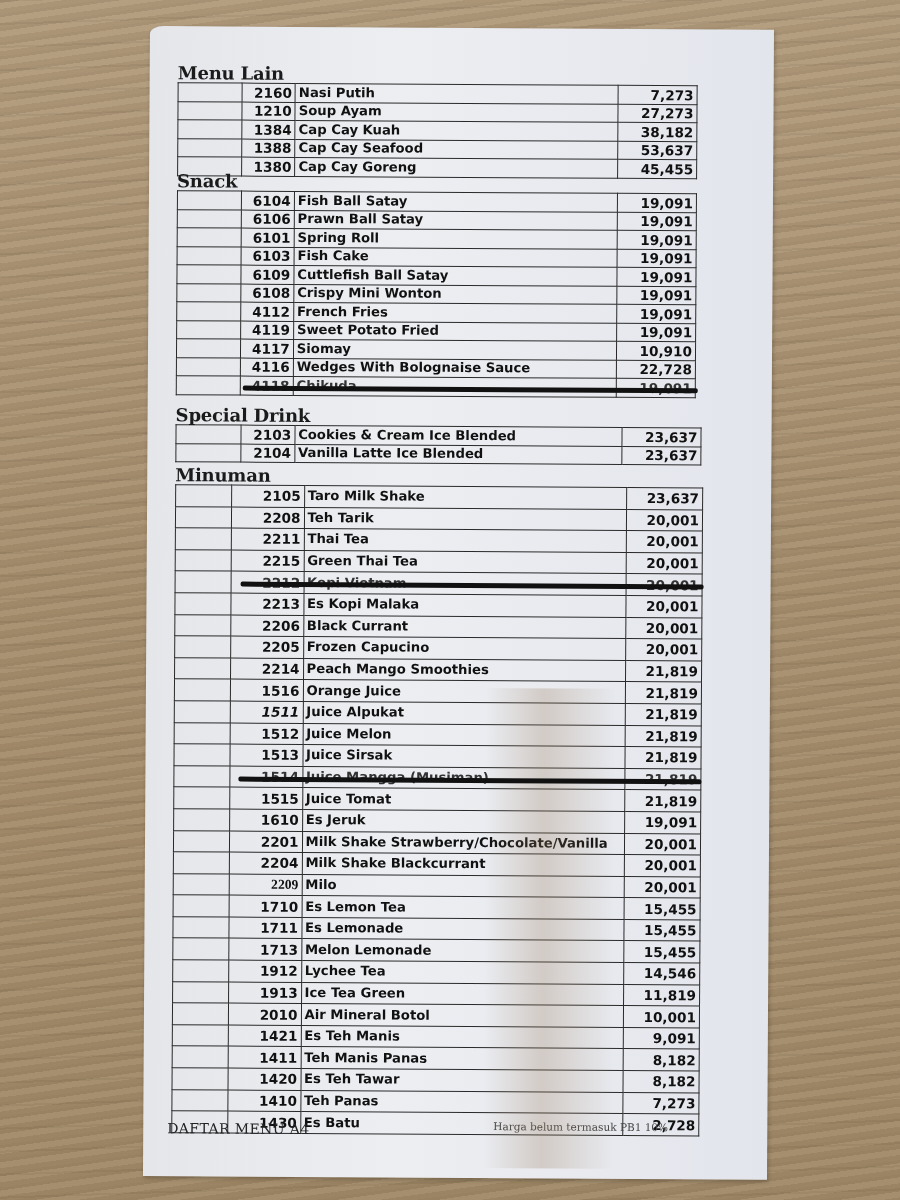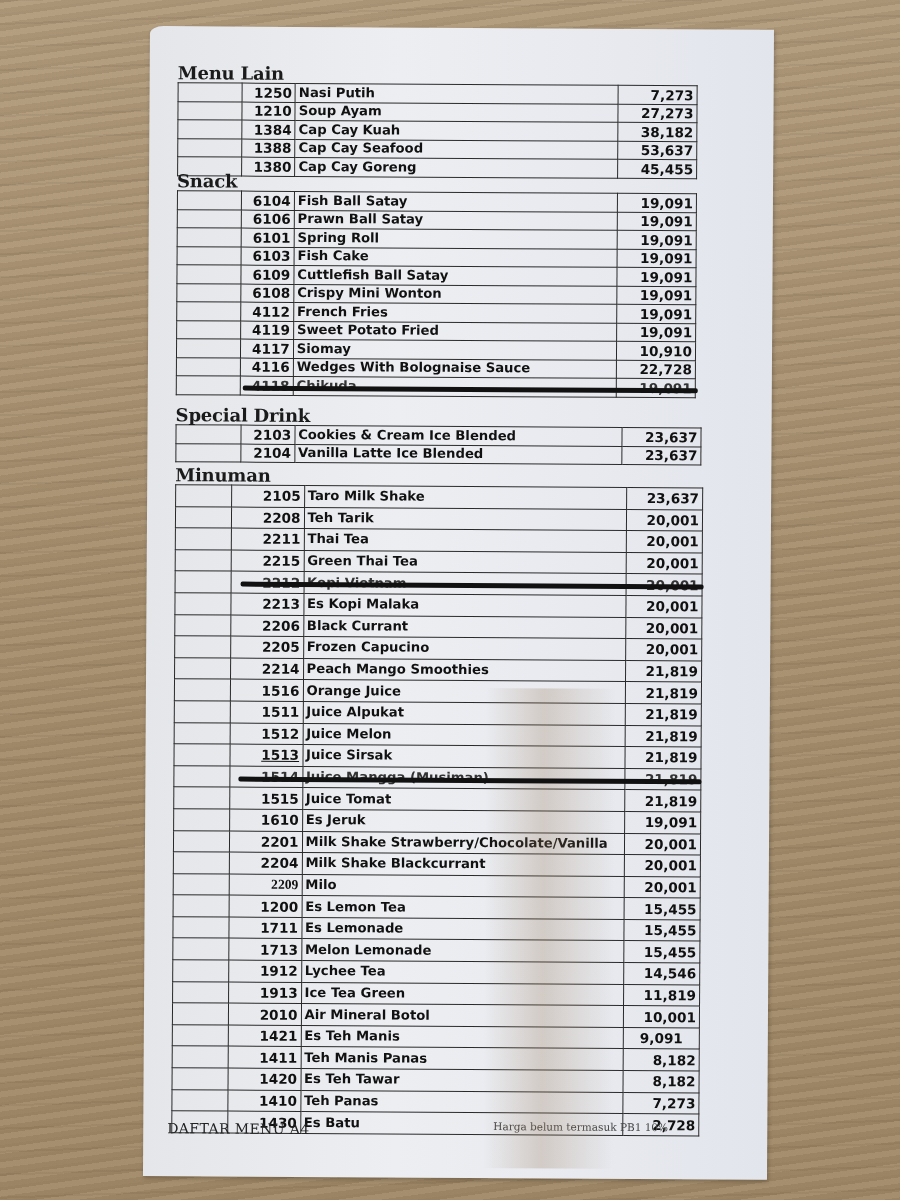--- a/index.html
+++ b/index.html
@@ -59,21 +59,21 @@
 <body>
 
 <div class="paper">
 
   <div class="section" style="top:38px;">
     <div class="sec-title">Menu Lain</div>
     <table class="menu">
         <tbody>
           <tr>
             <td class="c0"></td>
-            <td class="c1">1250</td>
+            <td class="c1">2160</td>
             <td class="c2">Nasi Putih</td>
             <td class="c3">7,273</td>
           </tr>
           <tr>
             <td class="c0"></td>
             <td class="c1">1210</td>
             <td class="c2">Soup Ayam</td>
             <td class="c3">27,273</td>
           </tr>
           <tr>
@@ -251,33 +251,33 @@
             <td class="c3" style="height: 20.6px;">21,819</td>
           </tr>
           <tr>
             <td class="c0" style="height: 20.6px;"></td>
             <td class="c1" style="height: 20.6px;">1516</td>
             <td class="c2" style="height: 20.6px;">Orange Juice</td>
             <td class="c3" style="height: 20.6px;">21,819</td>
           </tr>
           <tr>
             <td class="c0" style="height: 20.6px;"></td>
-            <td class="c1" style="height: 20.6px;">1511</td>
+            <td class="c1" style="height: 20.6px; font-style: italic;">1511</td>
             <td class="c2" style="height: 20.6px;">Juice Alpukat</td>
             <td class="c3" style="height: 20.6px;">21,819</td>
           </tr>
           <tr>
             <td class="c0" style="height: 20.6px;"></td>
             <td class="c1" style="height: 20.6px;">1512</td>
             <td class="c2" style="height: 20.6px;">Juice Melon</td>
             <td class="c3" style="height: 20.6px;">21,819</td>
           </tr>
           <tr>
             <td class="c0" style="height: 20.6px;"></td>
-            <td class="c1" style="height: 20.6px; text-decoration: underline;">1513</td>
+            <td class="c1" style="height: 20.6px;">1513</td>
             <td class="c2" style="height: 20.6px;">Juice Sirsak</td>
             <td class="c3" style="height: 20.6px;">21,819</td>
           </tr>
           <tr class="struck">
             <td class="c0" style="height: 20.6px;"></td>
             <td class="c1" style="height: 20.6px;">1514</td>
             <td class="c2" style="height: 20.6px;">Juice Mangga (Musiman)</td>
             <td class="c3" style="height: 20.6px;">21,819</td>
           </tr>
           <tr>
@@ -305,21 +305,21 @@
             <td class="c3" style="height: 20.6px;">20,001</td>
           </tr>
           <tr>
             <td class="c0" style="height: 20.6px;"></td>
             <td class="c1" style="height: 20.6px; font-family: Liberation Serif, serif;">2209</td>
             <td class="c2" style="height: 20.6px;">Milo</td>
             <td class="c3" style="height: 20.6px;">20,001</td>
           </tr>
           <tr>
             <td class="c0" style="height: 20.6px;"></td>
-            <td class="c1" style="height: 20.6px;">1200</td>
+            <td class="c1" style="height: 20.6px;">1710</td>
             <td class="c2" style="height: 20.6px;">Es Lemon Tea</td>
             <td class="c3" style="height: 20.6px;">15,455</td>
           </tr>
           <tr>
             <td class="c0" style="height: 20.6px;"></td>
             <td class="c1" style="height: 20.6px;">1711</td>
             <td class="c2" style="height: 20.6px;">Es Lemonade</td>
             <td class="c3" style="height: 20.6px;">15,455</td>
           </tr>
           <tr>
@@ -343,21 +343,21 @@
           <tr>
             <td class="c0" style="height: 20.6px;"></td>
             <td class="c1" style="height: 20.6px;">2010</td>
             <td class="c2" style="height: 20.6px;">Air Mineral Botol</td>
             <td class="c3" style="height: 20.6px;">10,001</td>
           </tr>
           <tr>
             <td class="c0" style="height: 20.6px;"></td>
             <td class="c1" style="height: 20.6px; margin-top: 44px;">1421</td>
             <td class="c2" style="height: 20.6px;">Es Teh Manis</td>
-            <td class="c3" style="height: 20.6px; text-align: center;">9,091</td>
+            <td class="c3" style="height: 20.6px;">9,091</td>
           </tr>
           <tr>
             <td class="c0" style="height: 20.6px;"></td>
             <td class="c1" style="height: 20.6px; padding-left: 24px;">1411</td>
             <td class="c2" style="height: 20.6px;">Teh Manis Panas</td>
             <td class="c3" style="height: 20.6px;">8,182</td>
           </tr>
           <tr>
             <td class="c0" style="height: 20.6px;"></td>
             <td class="c1" style="height: 20.6px;">1420</td>

